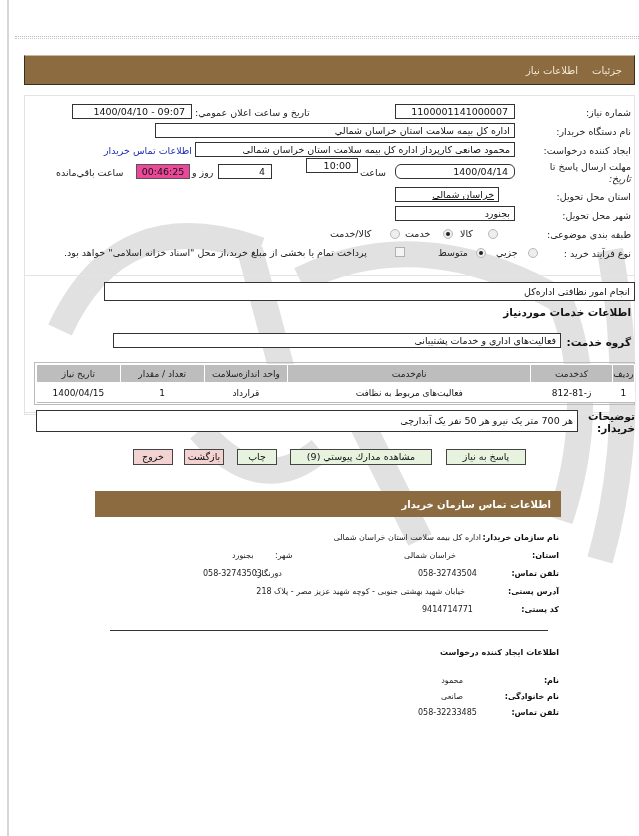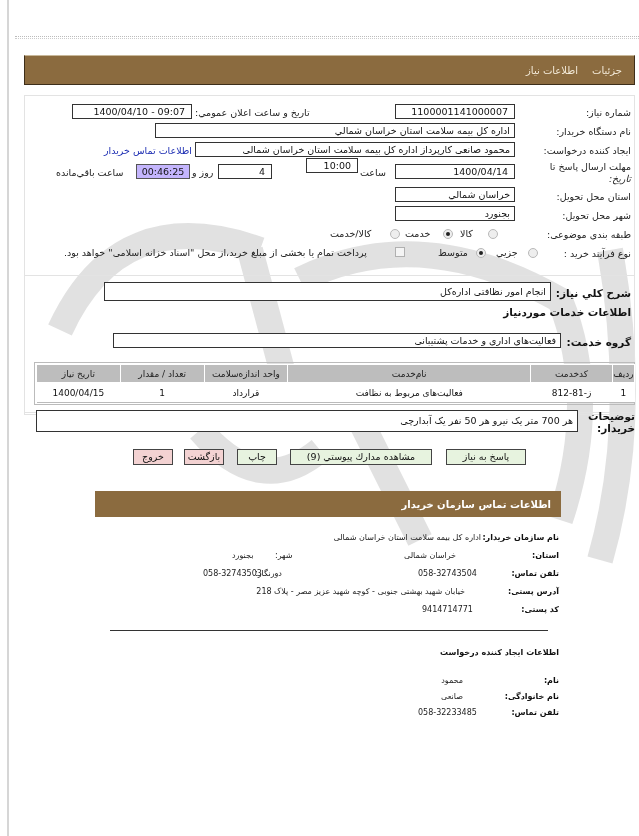--- a/index.html
+++ b/index.html
@@ -10,21 +10,21 @@
 
   .header-bar { position: absolute; left: 24px; top: 55px; width: 611px; height: 30px; background: #8b6b3f; border: 1px solid #3d2e1a; border-top-color: #c8b89a; direction: rtl; display: flex; align-items: center; padding-right: 12px; }
   .header-bar span { color: #f3ead8; font-size: 10px; margin-left: 14px; }
 
   .panel { position: absolute; left: 24px; top: 95px; width: 611px; height: 318px; border: 1px solid #e3e3e3; }
 
   .lbl { position: absolute; font-size: 9.5px; color: #222; direction: rtl; white-space: nowrap; }
   .box { position: absolute; height: 15px; border: 1px solid #333; background: #fff; font-size: 9.5px; direction: rtl; padding: 0 4px; line-height: 13px; white-space: nowrap; overflow: hidden; }
   .box.ltr-num { text-align: left; direction: ltr; padding-left: 0; padding-right: 6px; text-align: right; }
   .box.center { text-align: center; }
-  .timer { background: #c4b5fd; border-color: #555; }
+  .timer { background: #ec4899; border-color: #555; }
   .link { position: absolute; color: #1d2eb3; font-size: 9.5px; direction: rtl; white-space: nowrap; }
 
   .radio { position: absolute; width: 10px; height: 10px; border-radius: 50%; border: 1px solid #b8b8b8; background: #eee; }
   .radio.on::after { content: ""; position: absolute; left: 2px; top: 2px; width: 4px; height: 4px; border-radius: 50%; background: #222; }
   .check { position: absolute; width: 10px; height: 10px; border: 1px solid #b0b0b0; background: #f4f4f4; }
 
   .bold-lbl { position: absolute; font-weight: bold; font-size: 10.5px; direction: rtl; white-space: nowrap; color: #111; }
 
   table.svc { position: absolute; left: 36px; top: 364px; width: 599px; border-collapse: collapse; direction: rtl; font-size: 9px; }
   table.svc th { background: #bdbdbd; color: #222; font-weight: normal; height: 18px; border: 1px solid #fff; border-bottom: 1px solid #fff; }
@@ -76,30 +76,30 @@
 
 <div class="lbl" style="right:8px;top:126px;">نام دستگاه خريدار:</div>
 <div class="box" style="left:155px;top:123px;width:360px;">اداره كل بيمه سلامت استان خراسان شمالي</div>
 
 <div class="lbl" style="right:8px;top:145px;">ايجاد كننده درخواست:</div>
 <div class="box" style="left:195px;top:142px;width:320px;">محمود صانعی کارپرداز اداره کل بیمه سلامت استان خراسان شمالی</div>
 <div class="link" style="left:104px;top:145px;">اطلاعات تماس خريدار</div>
 
 <div class="lbl" style="right:8px;top:161px;">مهلت ارسال پاسخ تا</div>
 <div class="lbl" style="right:8px;top:173px;font-style:italic;">تاريخ:</div>
-<div class="box ltr-num" style="left:395px;top:164px;width:120px;">1400/04/14</div>
+<div class="box ltr-num" style="left:395px;top:164px;width:120px;border-radius:6px;">1400/04/14</div>
 <div class="lbl" style="left:360px;top:167px;">ساعت</div>
 <div class="box ltr-num" style="left:306px;top:158px;width:52px;">10:00</div>
 <div class="box ltr-num" style="left:218px;top:164px;width:54px;">4</div>
 <div class="lbl" style="left:192px;top:167px;">روز و</div>
 <div class="box timer center" style="left:136px;top:164px;width:54px;direction:ltr;">00:46:25</div>
 <div class="lbl" style="left:56px;top:167px;">ساعت باقي‌مانده</div>
 
 <div class="lbl" style="right:8px;top:191px;">استان محل تحويل:</div>
-<div class="box" style="left:395px;top:187px;width:120px;">خراسان شمالي</div>
+<div class="box" style="left:395px;top:187px;width:104px;text-decoration:underline;">خراسان شمالي</div>
 
 <div class="lbl" style="right:8px;top:210px;">شهر محل تحويل:</div>
 <div class="box" style="left:395px;top:206px;width:120px;">بجنورد</div>
 
 <div class="lbl" style="right:8px;top:229px;">طبقه بندی موضوعی:</div>
 <span class="radio" style="left:488px;top:229px;"></span>
 <div class="lbl" style="left:460px;top:228px;">كالا</div>
 <span class="radio on" style="left:443px;top:229px;"></span>
 <div class="lbl" style="left:405px;top:228px;text-align:center;">خدمت</div>
 <span class="radio" style="left:390px;top:229px;"></span>
@@ -108,21 +108,21 @@
 <div class="lbl" style="right:8px;top:248px;">نوع فرآيند خريد :</div>
 <span class="radio" style="left:528px;top:248px;"></span>
 <div class="lbl" style="left:496px;top:247px;">جزيي</div>
 <span class="radio on" style="left:476px;top:248px;"></span>
 <div class="lbl" style="left:438px;top:247px;">متوسط</div>
 <span class="check" style="left:395px;top:247px;"></span>
 <div class="lbl" style="left:64px;top:247px;">پرداخت تمام يا بخشی از مبلغ خريد،از محل "اسناد خزانه اسلامی" خواهد بود.</div>
 
 <div class="panel" style="top:275px;height:140px;"></div>
 <div class="bold-lbl" style="right:8px;top:287px;">شرح كلي نياز:</div>
-<div class="box" style="left:104px;top:282px;width:447px;height:19px;line-height:17px;">انجام امور نظافتی اداره‌کل</div>
+<div class="box" style="left:104px;top:282px;width:531px;height:19px;line-height:17px;">انجام امور نظافتی اداره‌کل</div>
 <div class="bold-lbl" style="right:8px;top:306px;">اطلاعات خدمات موردنياز</div>
 <div class="bold-lbl" style="right:8px;top:336px;">گروه خدمت:</div>
 <div class="box" style="left:113px;top:333px;width:448px;">فعالیت‌های اداری و خدمات پشتیبانی</div>
 
 <div class="tbl-frame"></div>
 <table class="svc">
   <thead>
     <tr>
       <th style="width:20px;">رديف</th>
       <th style="width:78px;">كدخدمت</th>

